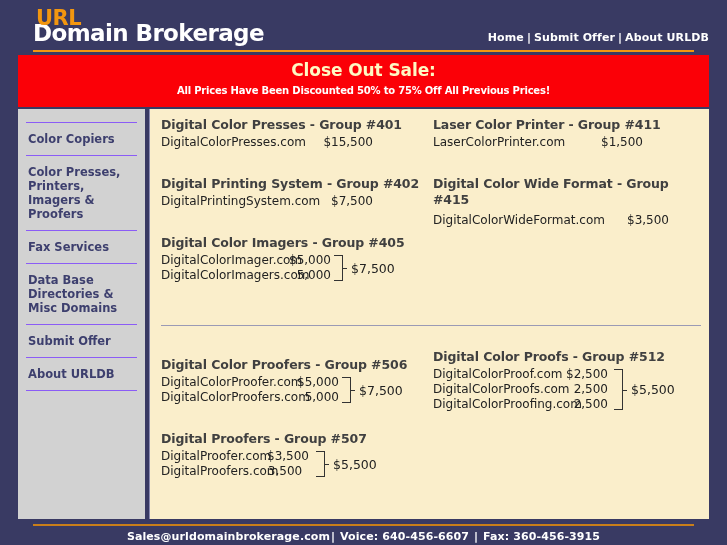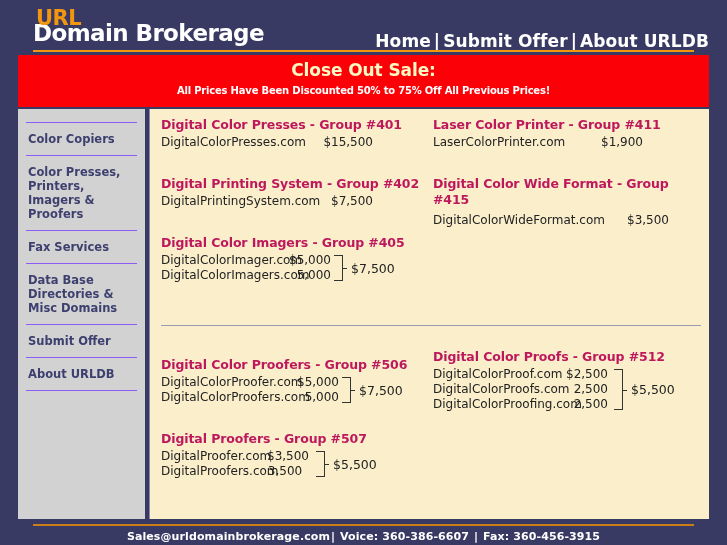--- a/index.html
+++ b/index.html
@@ -42,21 +42,21 @@
     font-weight: bold;
     font-size: 23px;
     letter-spacing: -0.6px;
     color: #ffffff;
     line-height: 1;
     z-index: 1;
     white-space: nowrap;
   }
   .nav {
     position: absolute; right: 18px; top: 31px;
-    font-size: 17px;
+    font-size: 11px;
     font-weight: bold;
     color: #ffffff;
     white-space: nowrap;
     letter-spacing: 0.1px;
     text-align: right;
   }
   .nav a {
     color: #ffffff;
     text-decoration: none;
   }
@@ -116,21 +116,21 @@
     position: absolute;
     top: 0;
   }
   .col-left { left: 11px; width: 272px; }
   .col-right { left: 283px; width: 268px; }
 
   .group { margin-bottom: 4px; }
   .group-title {
     font-size: 12.5px;
     font-weight: bold;
-    color: #be185d;
+    color: #404040;
     line-height: 16px;
     margin-bottom: 2px;
     letter-spacing: -0.1px;
   }
   .rowline {
     font-size: 12px;
     color: #222222;
     line-height: 15px;
     white-space: nowrap;
   }
@@ -270,21 +270,21 @@
         </div>
       </div>
 
     </div>
 
     <div class="col col-right" style="top:8px;">
 
       <div class="group">
         <div class="group-title">Laser Color Printer - Group #411</div>
         <div class="rowline single-r">
-          <span class="dom">LaserColorPrinter.com</span><span class="price">$1,900</span>
+          <span class="dom">LaserColorPrinter.com</span><span class="price">$1,500</span>
         </div>
       </div>
 
       <div class="group" style="margin-top:26px;">
         <div class="group-title" style="width:240px;">Digital Color Wide Format - Group #415</div>
         <div class="rowline single-r" style="margin-top:5px;">
           <span class="dom" style="width:178px;">DigitalColorWideFormat.com</span><span class="price" style="width:58px;">$3,500</span>
         </div>
       </div>
 
@@ -342,16 +342,16 @@
           </div><span class="brace h3"></span><span class="brace-total">$5,500</span>
         </div>
       </div>
 
     </div>
 
   </div>
 
   <div class="footer-rule"></div>
   <div class="footer-text">
-    <span>Sales@urldomainbrokerage.com</span><span class="sep">|</span> <span>Voice: 360-386-6607</span> <span class="sep">|</span> <span>Fax: 360-456-3915</span>
+    <span>Sales@urldomainbrokerage.com</span><span class="sep">|</span> <span>Voice: 640-456-6607</span> <span class="sep">|</span> <span>Fax: 360-456-3915</span>
   </div>
 
 </div>
 
 </body></html>

